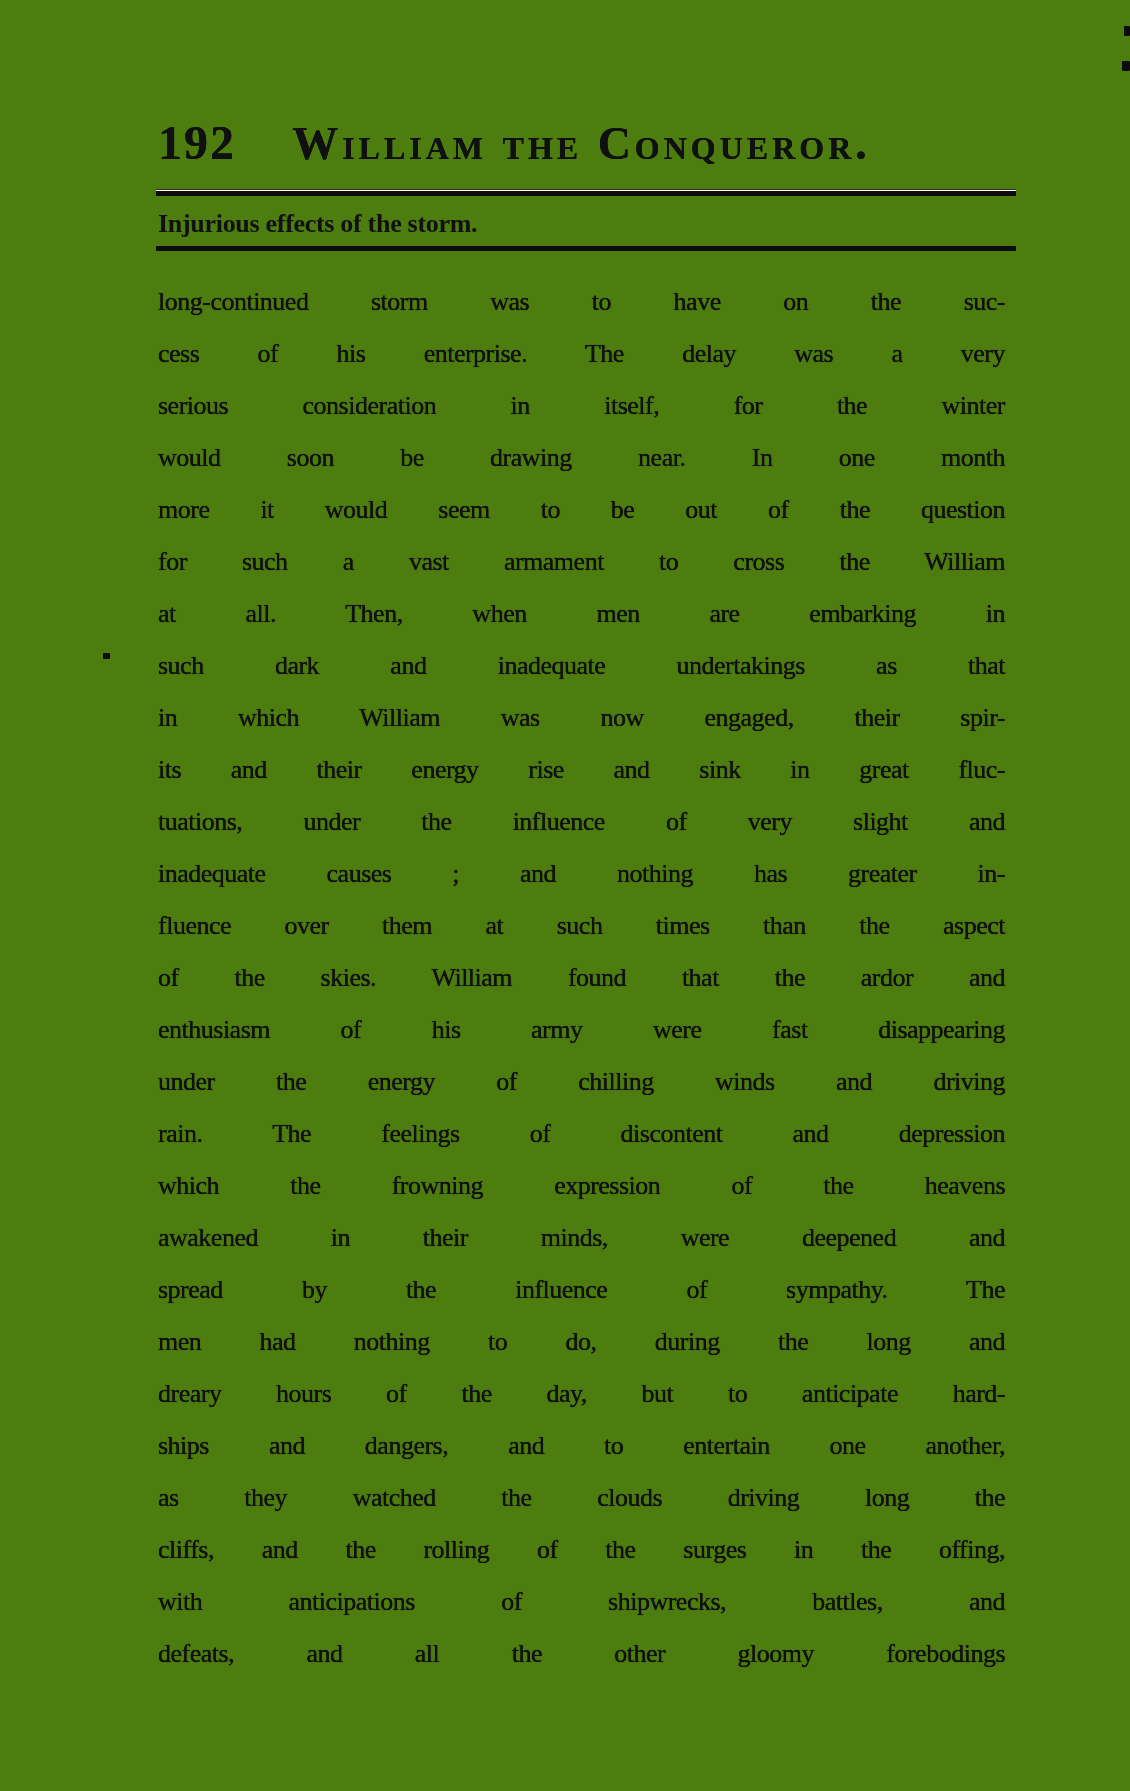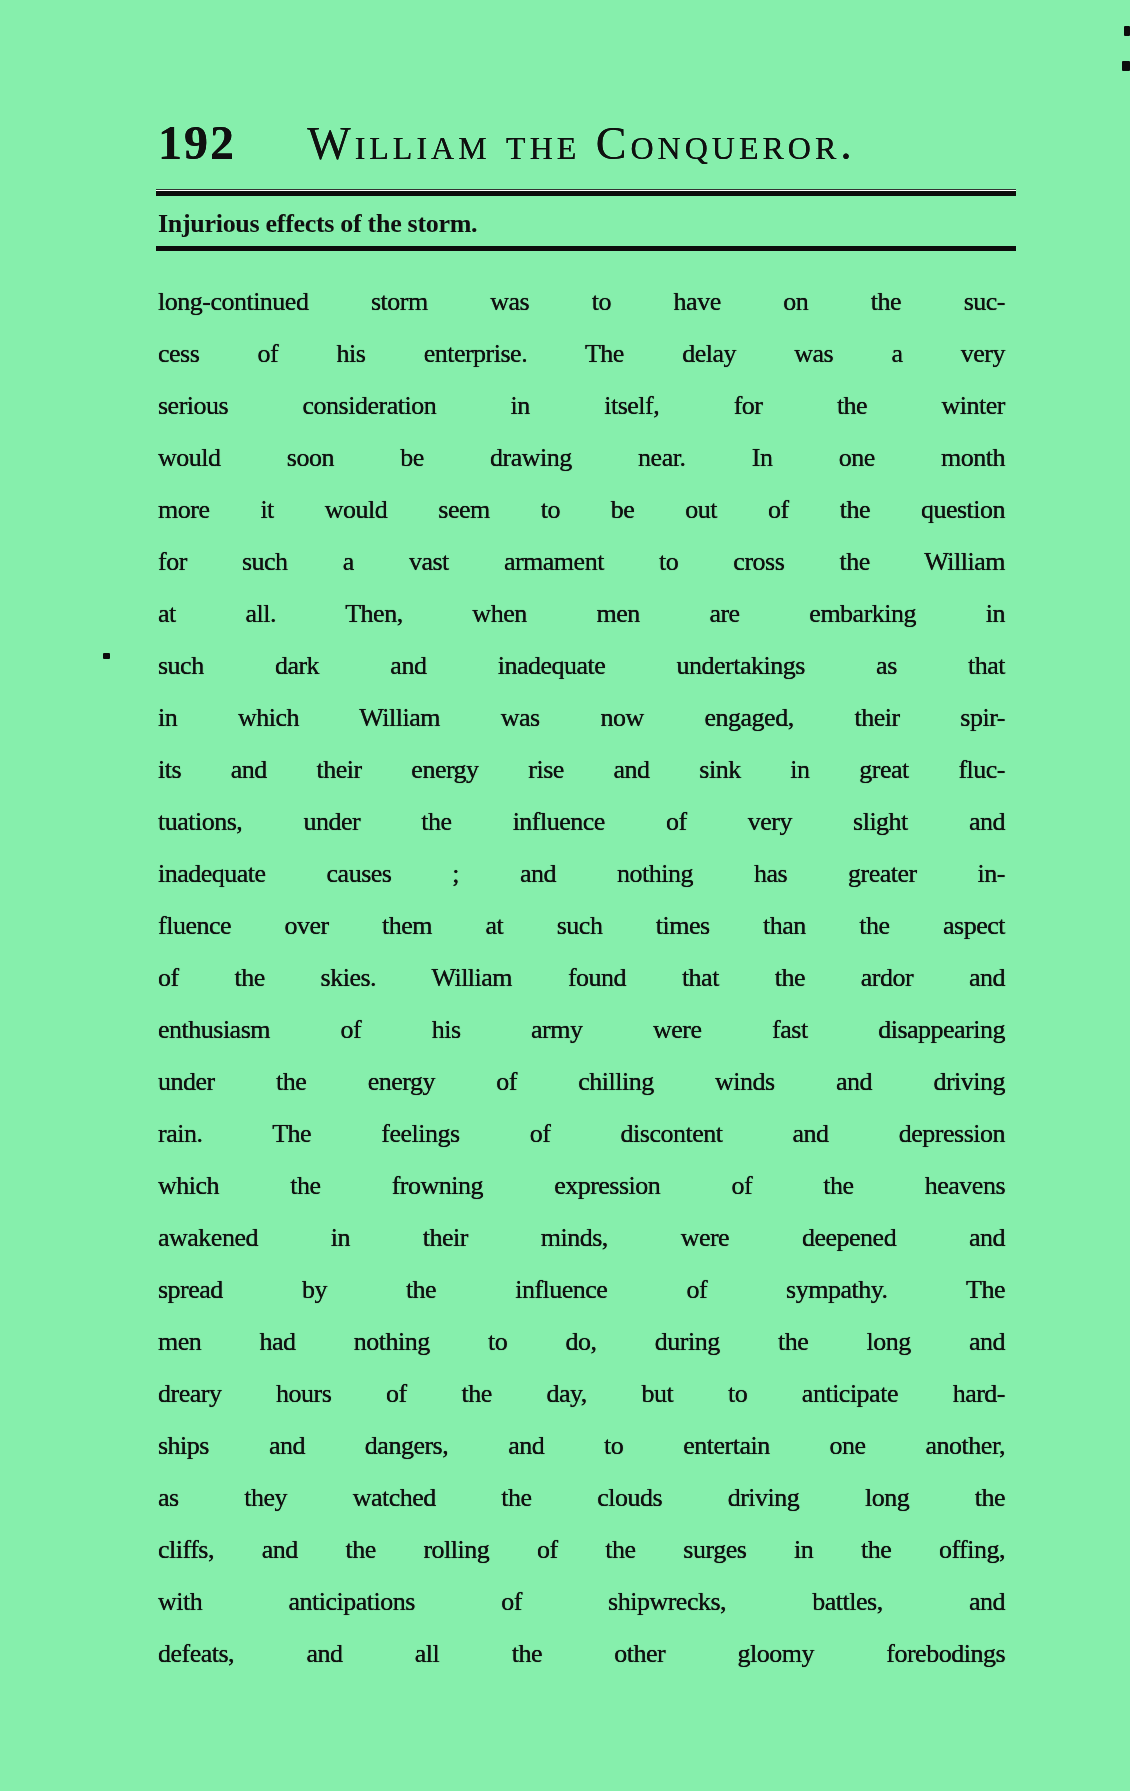--- a/index.html
+++ b/index.html
@@ -4,21 +4,21 @@
 <style>
   html, body {
     margin: 0;
     padding: 0;
     background: #ffffff;
   }
   .page {
     position: relative;
     width: 1130px;
     height: 1791px;
-    background: #86efac;
+    background: #4d7c0f;
     color: #101010;
     font-family: "Liberation Serif", serif;
     overflow: hidden;
   }
 
   
   .pagehead {
     position: absolute;
     left: 158px;
     top: 118px;
@@ -32,21 +32,21 @@
     justify-self: start;
     font-size: 48px;
     font-weight: bold;
     letter-spacing: 2px;
     line-height: 50px;
     text-shadow: 0 0 0.6px #000;
   }
   .booktitle {
     grid-column: 2;
     font-size: 46px;
-    font-weight: normal;
+    font-weight: bold;
     font-variant: small-caps;
     letter-spacing: 4px;
     line-height: 50px;
     white-space: nowrap;
     text-shadow: 0 0 0.6px #000;
   }
 
   
   .rule {
     position: absolute;

